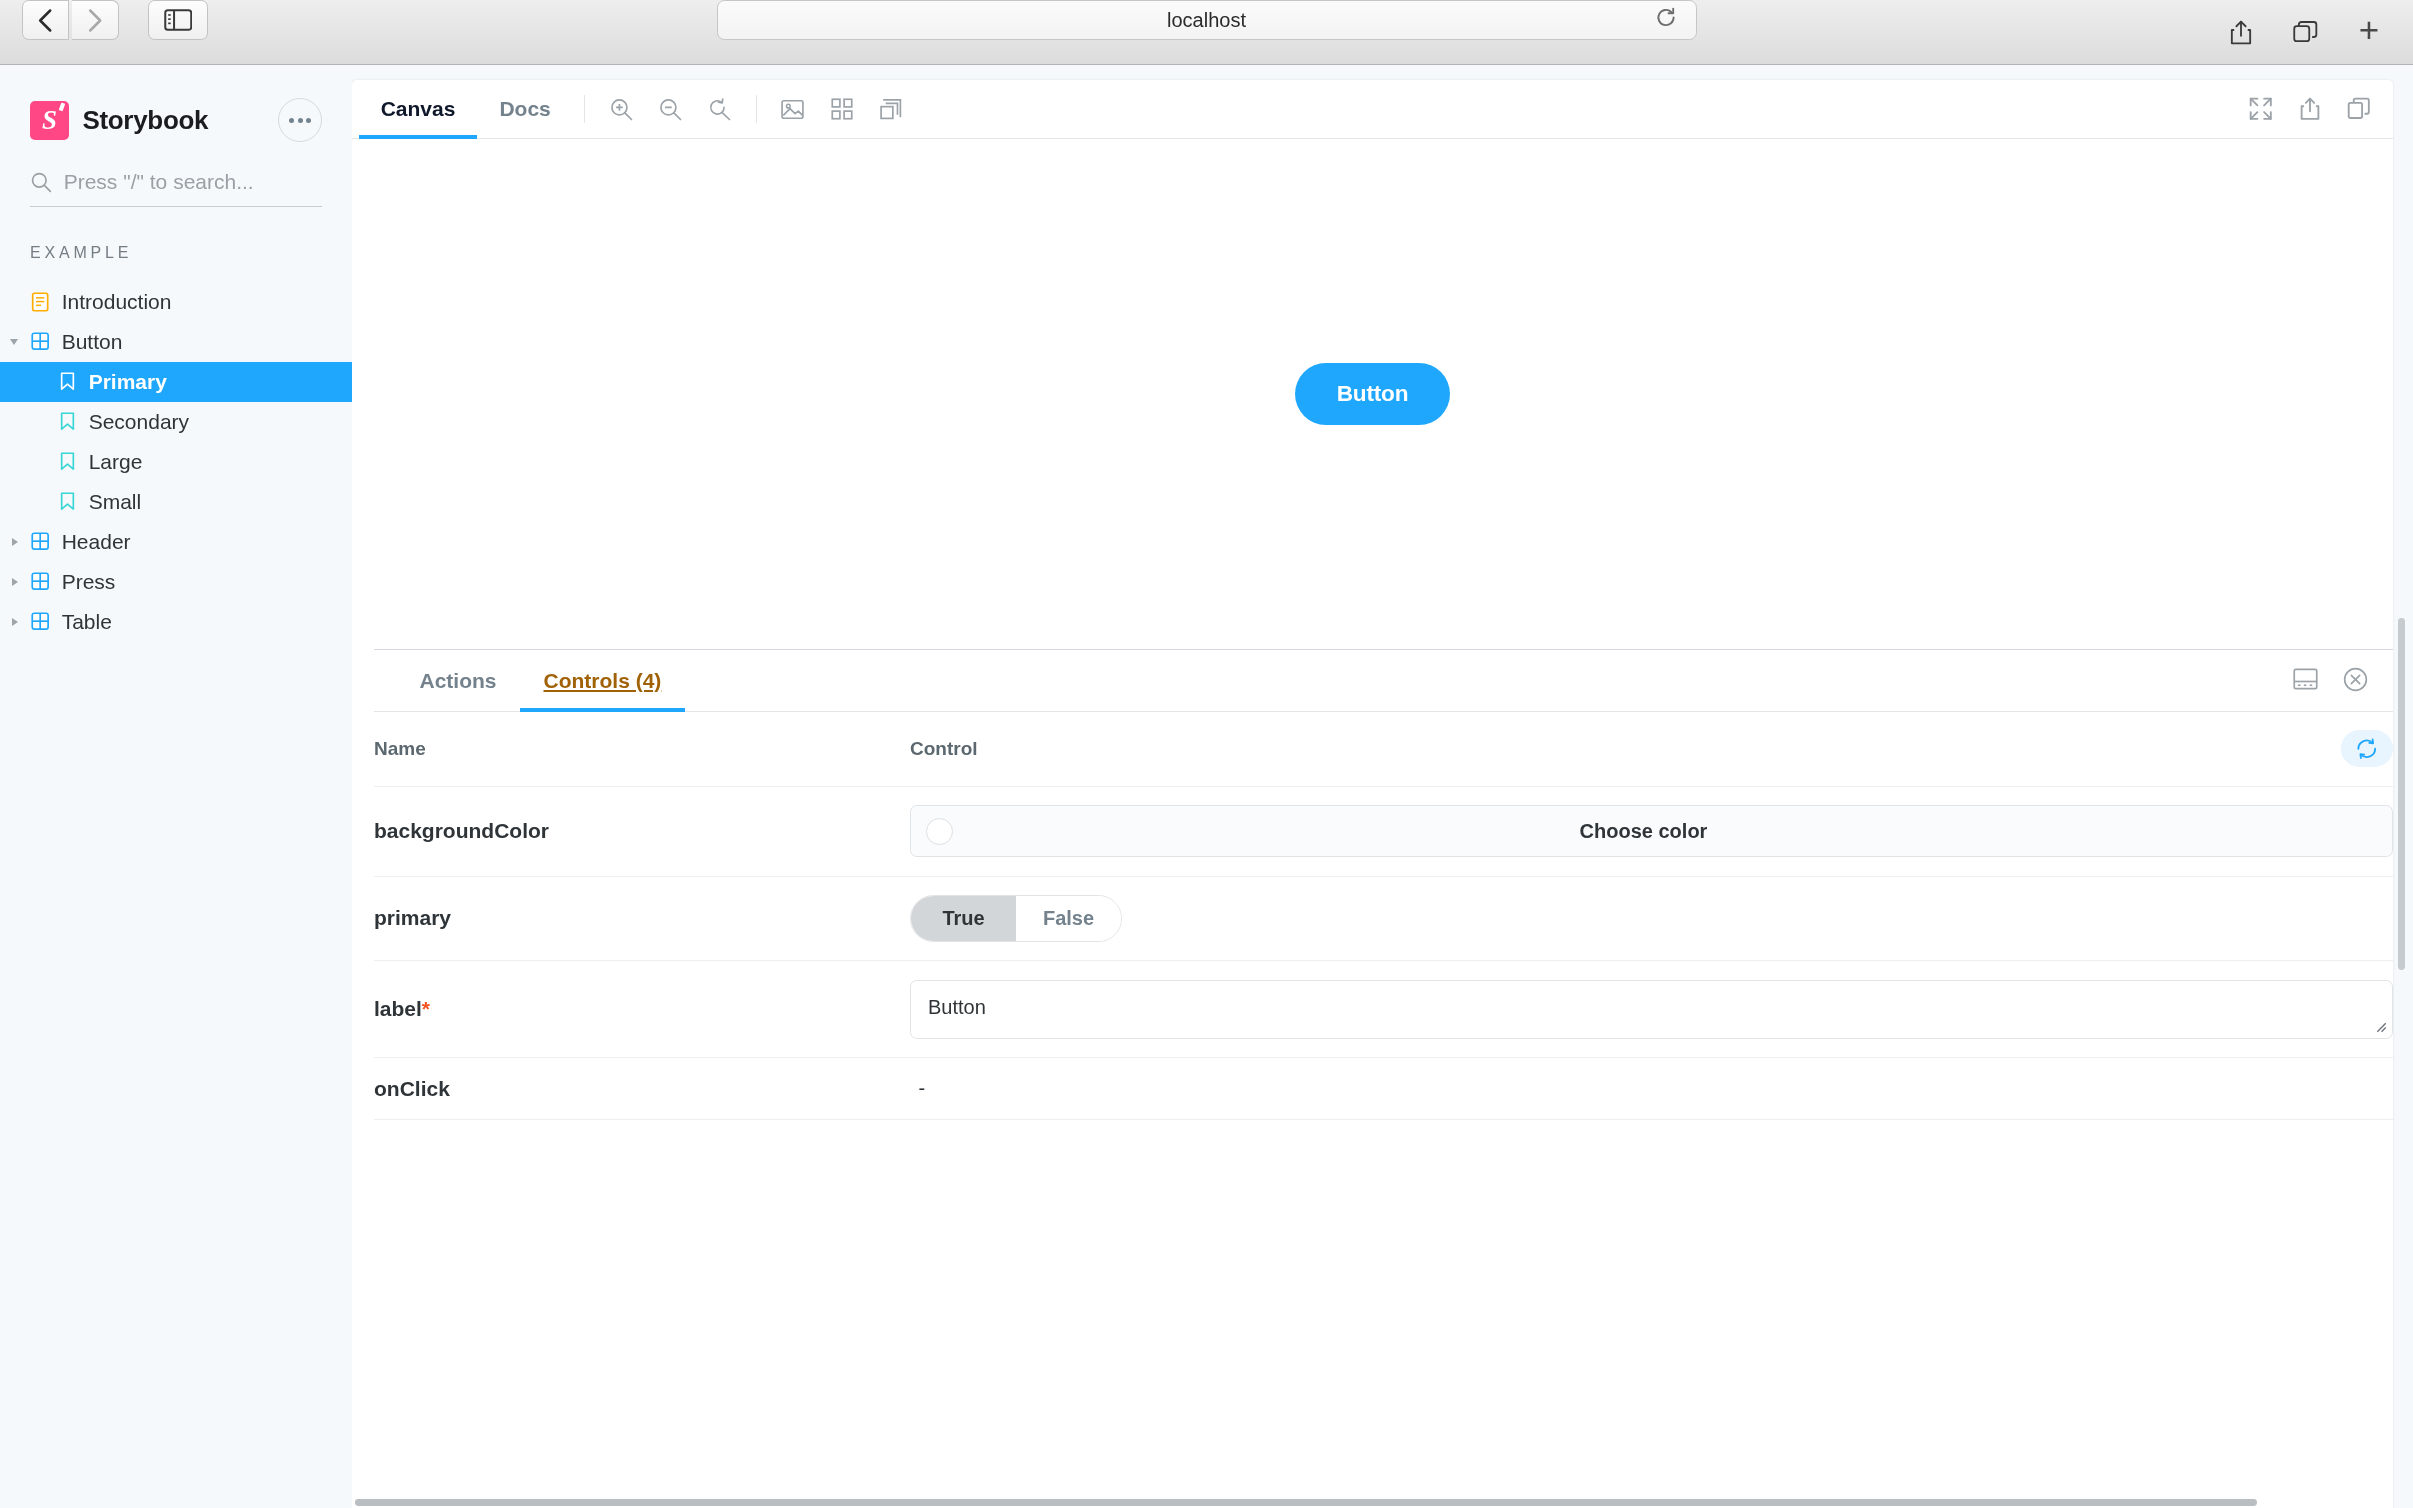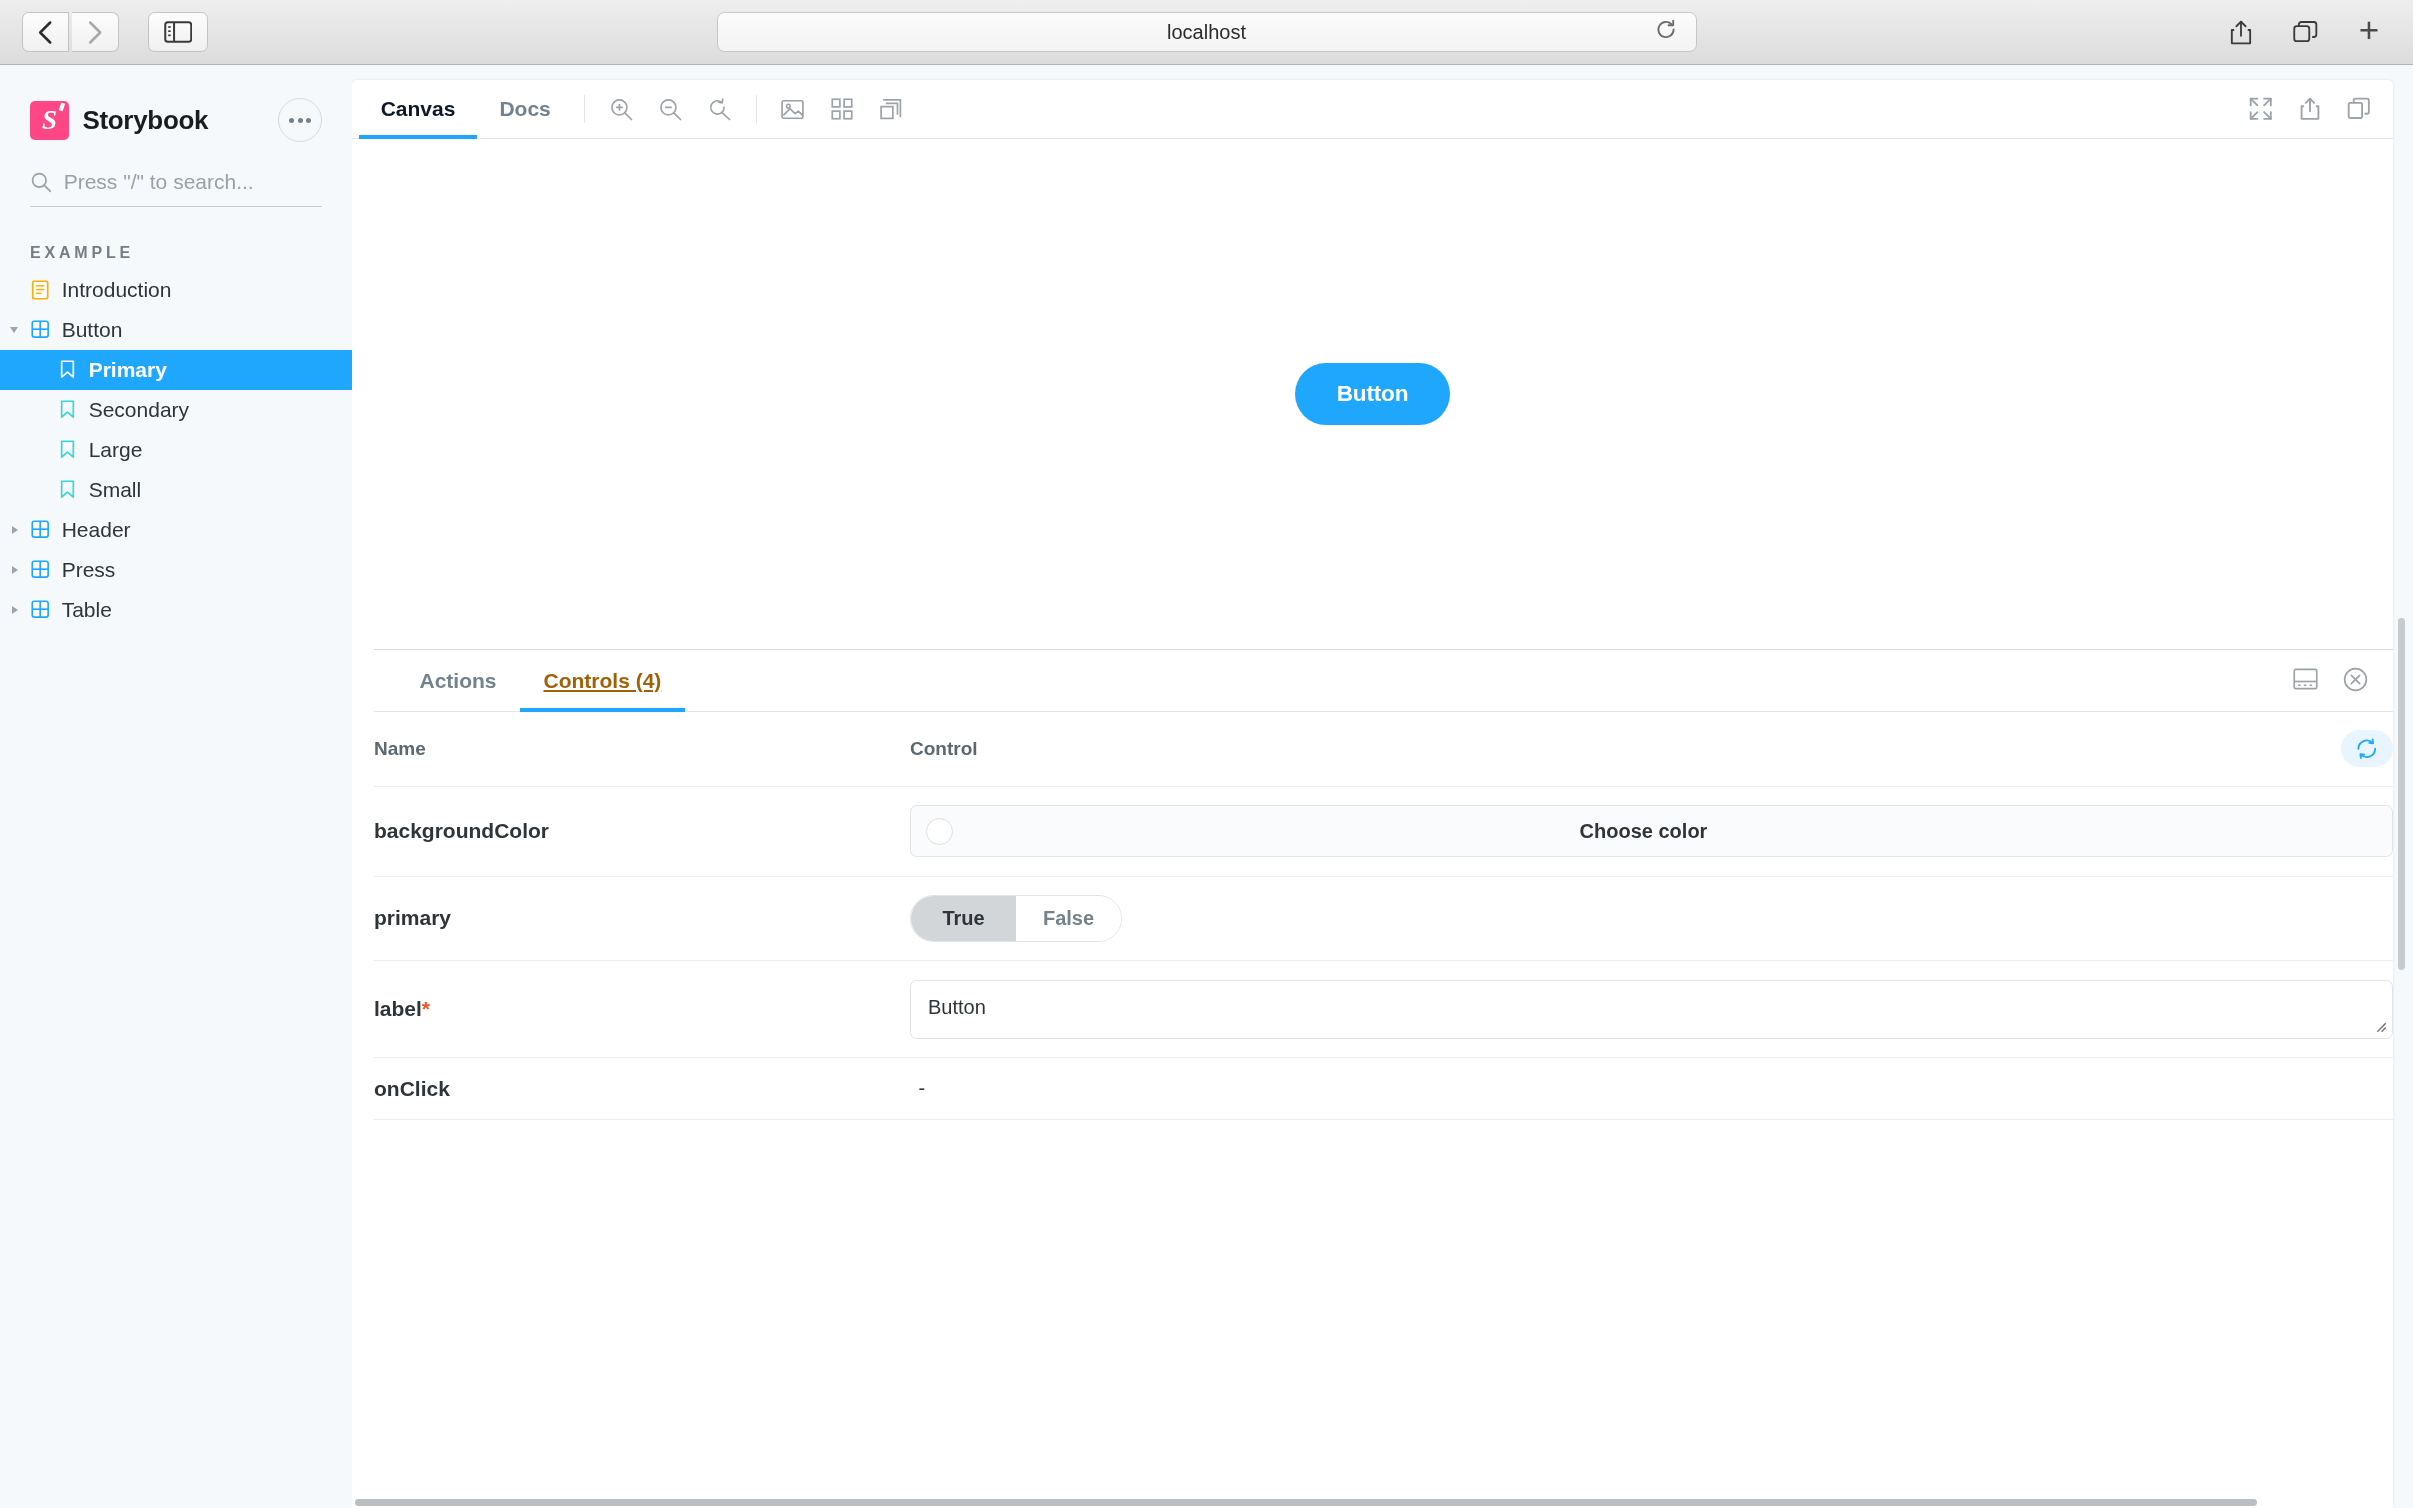--- a/index.html
+++ b/index.html
@@ -10,21 +10,20 @@
     overflow: hidden;
   }
 
   
   .browser-chrome {
     position: relative;
     height: 65px;
     background: linear-gradient(#eeeeee, #dcdcdc);
     border-bottom: 0.8px solid #b4b4b4;
     display: flex;
-    align-items: center;
     padding: 0 22px;
   }
   .nav-group { display: flex; gap: 3.4px; }
   .chrome-btn {
     width: 47px; height: 40px;
     background: linear-gradient(#fdfdfd,#f0f0f0);
     border: 0.8px solid #c3c3c3;
     border-radius: 6.7px;
     display: flex; align-items: center; justify-content: center;
   }
@@ -107,22 +106,22 @@
   .sb-search {
     margin: 25px 30px 0 30px;
     border-bottom: 0.8px solid #c9cdd1;
     display: flex; align-items: center;
     padding-bottom: 11.7px;
     gap: 11.7px;
   }
   .sb-search-text { font-size: 21px; color: #9aa0a6; }
 
   .sb-section {
-    margin: 37px 0 8px 30px;
-    font-size: 16px; font-weight: 700; color: #747c84;
+    margin: 37px 0 20px 30px;
+    font-size: 16px; font-weight: 400; color: #747c84;
     letter-spacing: 3.8px;
   }
 
   .sb-item {
     display: flex; align-items: center;
     height: 40px;
     padding-left: 30px;
     font-size: 21px;
     color: #2e3438;
     gap: 11.7px;

